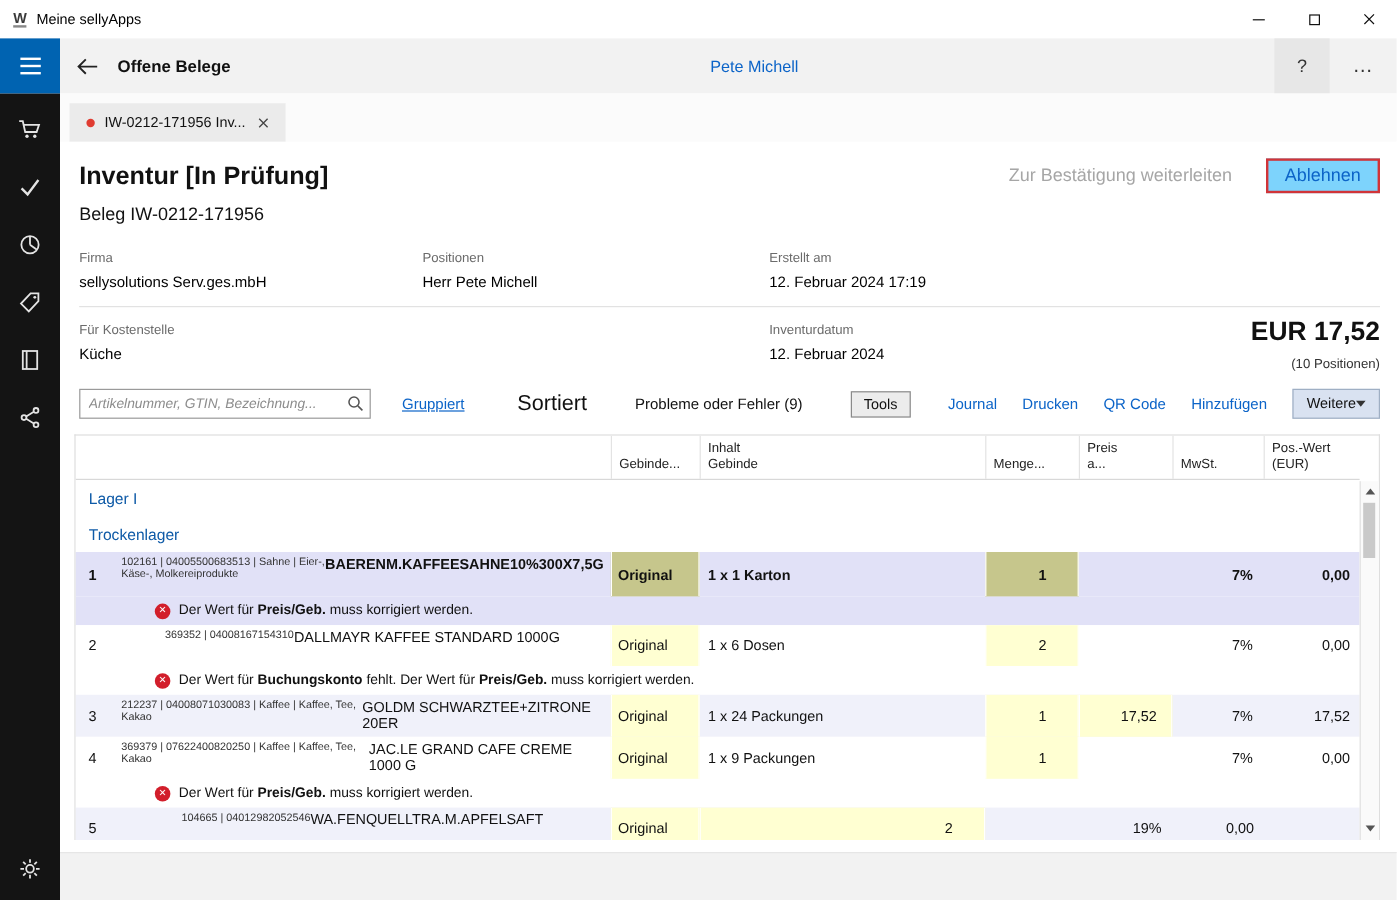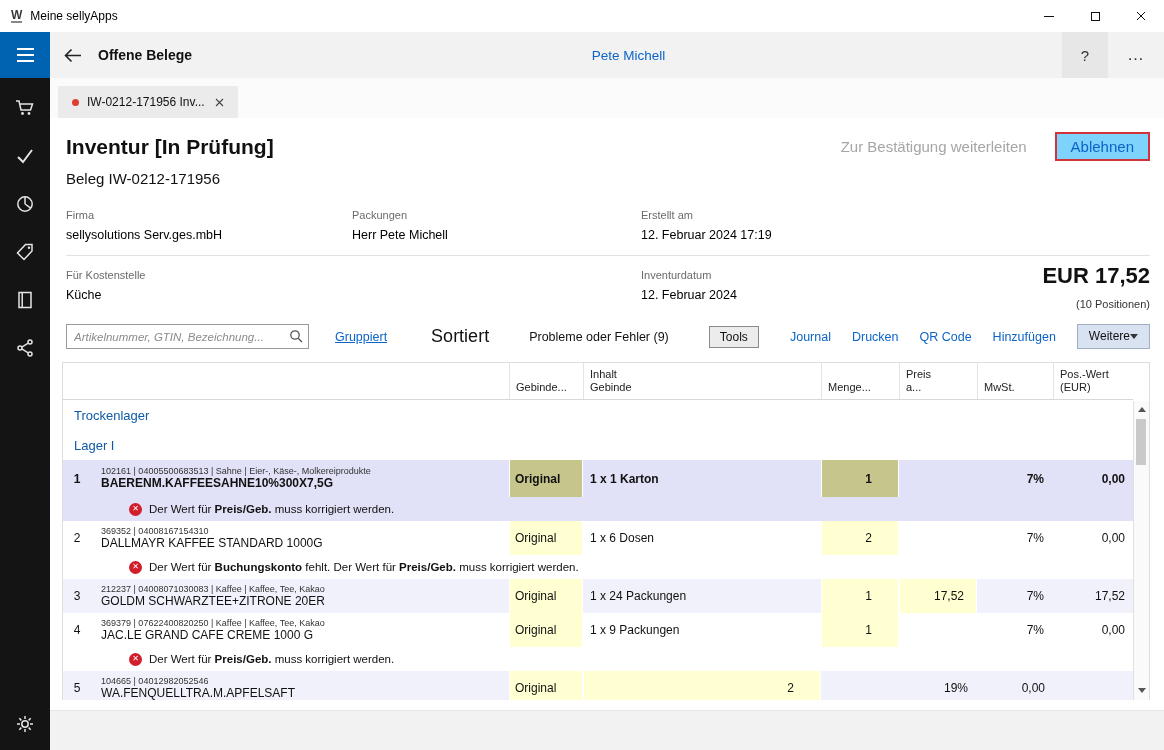--- a/index.html
+++ b/index.html
@@ -85,21 +85,21 @@
   .t-head,.data-row{display:grid;grid-template-columns:28px 418px 74px 238px 78px 78px 76px 1fr;}
   .t-head{height:37px;border-bottom:1px solid #d8d8d8;font-size:11px;color:#222;}
   .h-cell{display:flex;flex-direction:column;justify-content:flex-end;padding:2px 2px 4px 6px;line-height:1.25;}
   .t-head .h-cell:nth-child(n+3){border-left:1px solid #e3e3e3;}
   .group-row{height:30px;display:flex;align-items:center;padding-left:11px;color:var(--group-text);font-size:13px;background:#fff;}
   .data-row{min-height:34px;background:#fff;}
   .data-row.sel{background:var(--selected-row);font-weight:bold;min-height:37px;}
   .data-row.alt{background:var(--alt-row);}
   .t-cell{display:flex;align-items:center;font-size:12px;}
   .c-num{justify-content:center;}
-  .c-prod{flex-direction:column;align-items:flex-start;justify-content:center;gap:0;padding:3px 6px 4px 10px;}
+  .c-prod{align-items:flex-start;justify-content:center;gap:0;padding:3px 6px 4px 10px;}
   .meta{font-size:9px;color:#333;font-weight:normal;}
   .pname{font-size:12px;}
   .c-geb{padding-left:6px;}
   .c-inh{padding-left:7px;}
   .c-menge{justify-content:flex-end;padding-right:27px;}
   .c-preis{justify-content:flex-end;padding-right:13px;}
   .c-mwst{justify-content:flex-end;padding-right:9px;}
   .c-wert{justify-content:flex-end;padding-right:8px;}
   .edit{background:var(--edit-cell);box-shadow:inset 1px 0 0 #fff,inset -1px 0 0 #fff;}
   .sel .edit{background:var(--selected-edit-cell);}
@@ -244,21 +244,21 @@
       <button class="reject-btn">Ablehnen</button>
     </div>
     <div class="subtitle">Beleg IW-0212-171956</div>
 
     <div class="fieldrow1">
       <div class="fb1">
         <div class="flabel">Firma</div>
         <div class="fvalue">sellysolutions Serv.ges.mbH</div>
       </div>
       <div class="fb2">
-        <div class="flabel">Packungen</div>
+        <div class="flabel">Positionen</div>
         <div class="fvalue">Herr Pete Michell</div>
       </div>
       <div class="fb3">
         <div class="flabel">Erstellt am</div>
         <div class="fvalue">12. Februar 2024 17:19</div>
       </div>
     </div>
 
     <div class="fieldrow2">
       <div class="fbwide">
@@ -322,22 +322,22 @@
             </div>
             <div class="h-cell h-mwst">
               <div>MwSt.</div>
             </div>
             <div class="h-cell h-wert">
               <div>Pos.-Wert</div>
               <div>(EUR)</div>
             </div>
           </div>
         <div class="t-body">
+            <div class="group-row">Lager I</div>
             <div class="group-row">Trockenlager</div>
-            <div class="group-row">Lager I</div>
             <div class="data-row sel">
               <div class="t-cell c-num">1</div>
               <div class="t-cell c-prod">
                 <div class="meta">102161 | 04005500683513 | Sahne | Eier-, Käse-, Molkereiprodukte</div>
                 <div class="pname">BAERENM.KAFFEESAHNE10%300X7,5G</div>
               </div>
               <div class="t-cell c-geb edit">Original</div>
               <div class="t-cell c-inh">1 x 1 Karton</div>
               <div class="t-cell c-menge edit">1</div>
               <div class="t-cell c-preis"></div>

